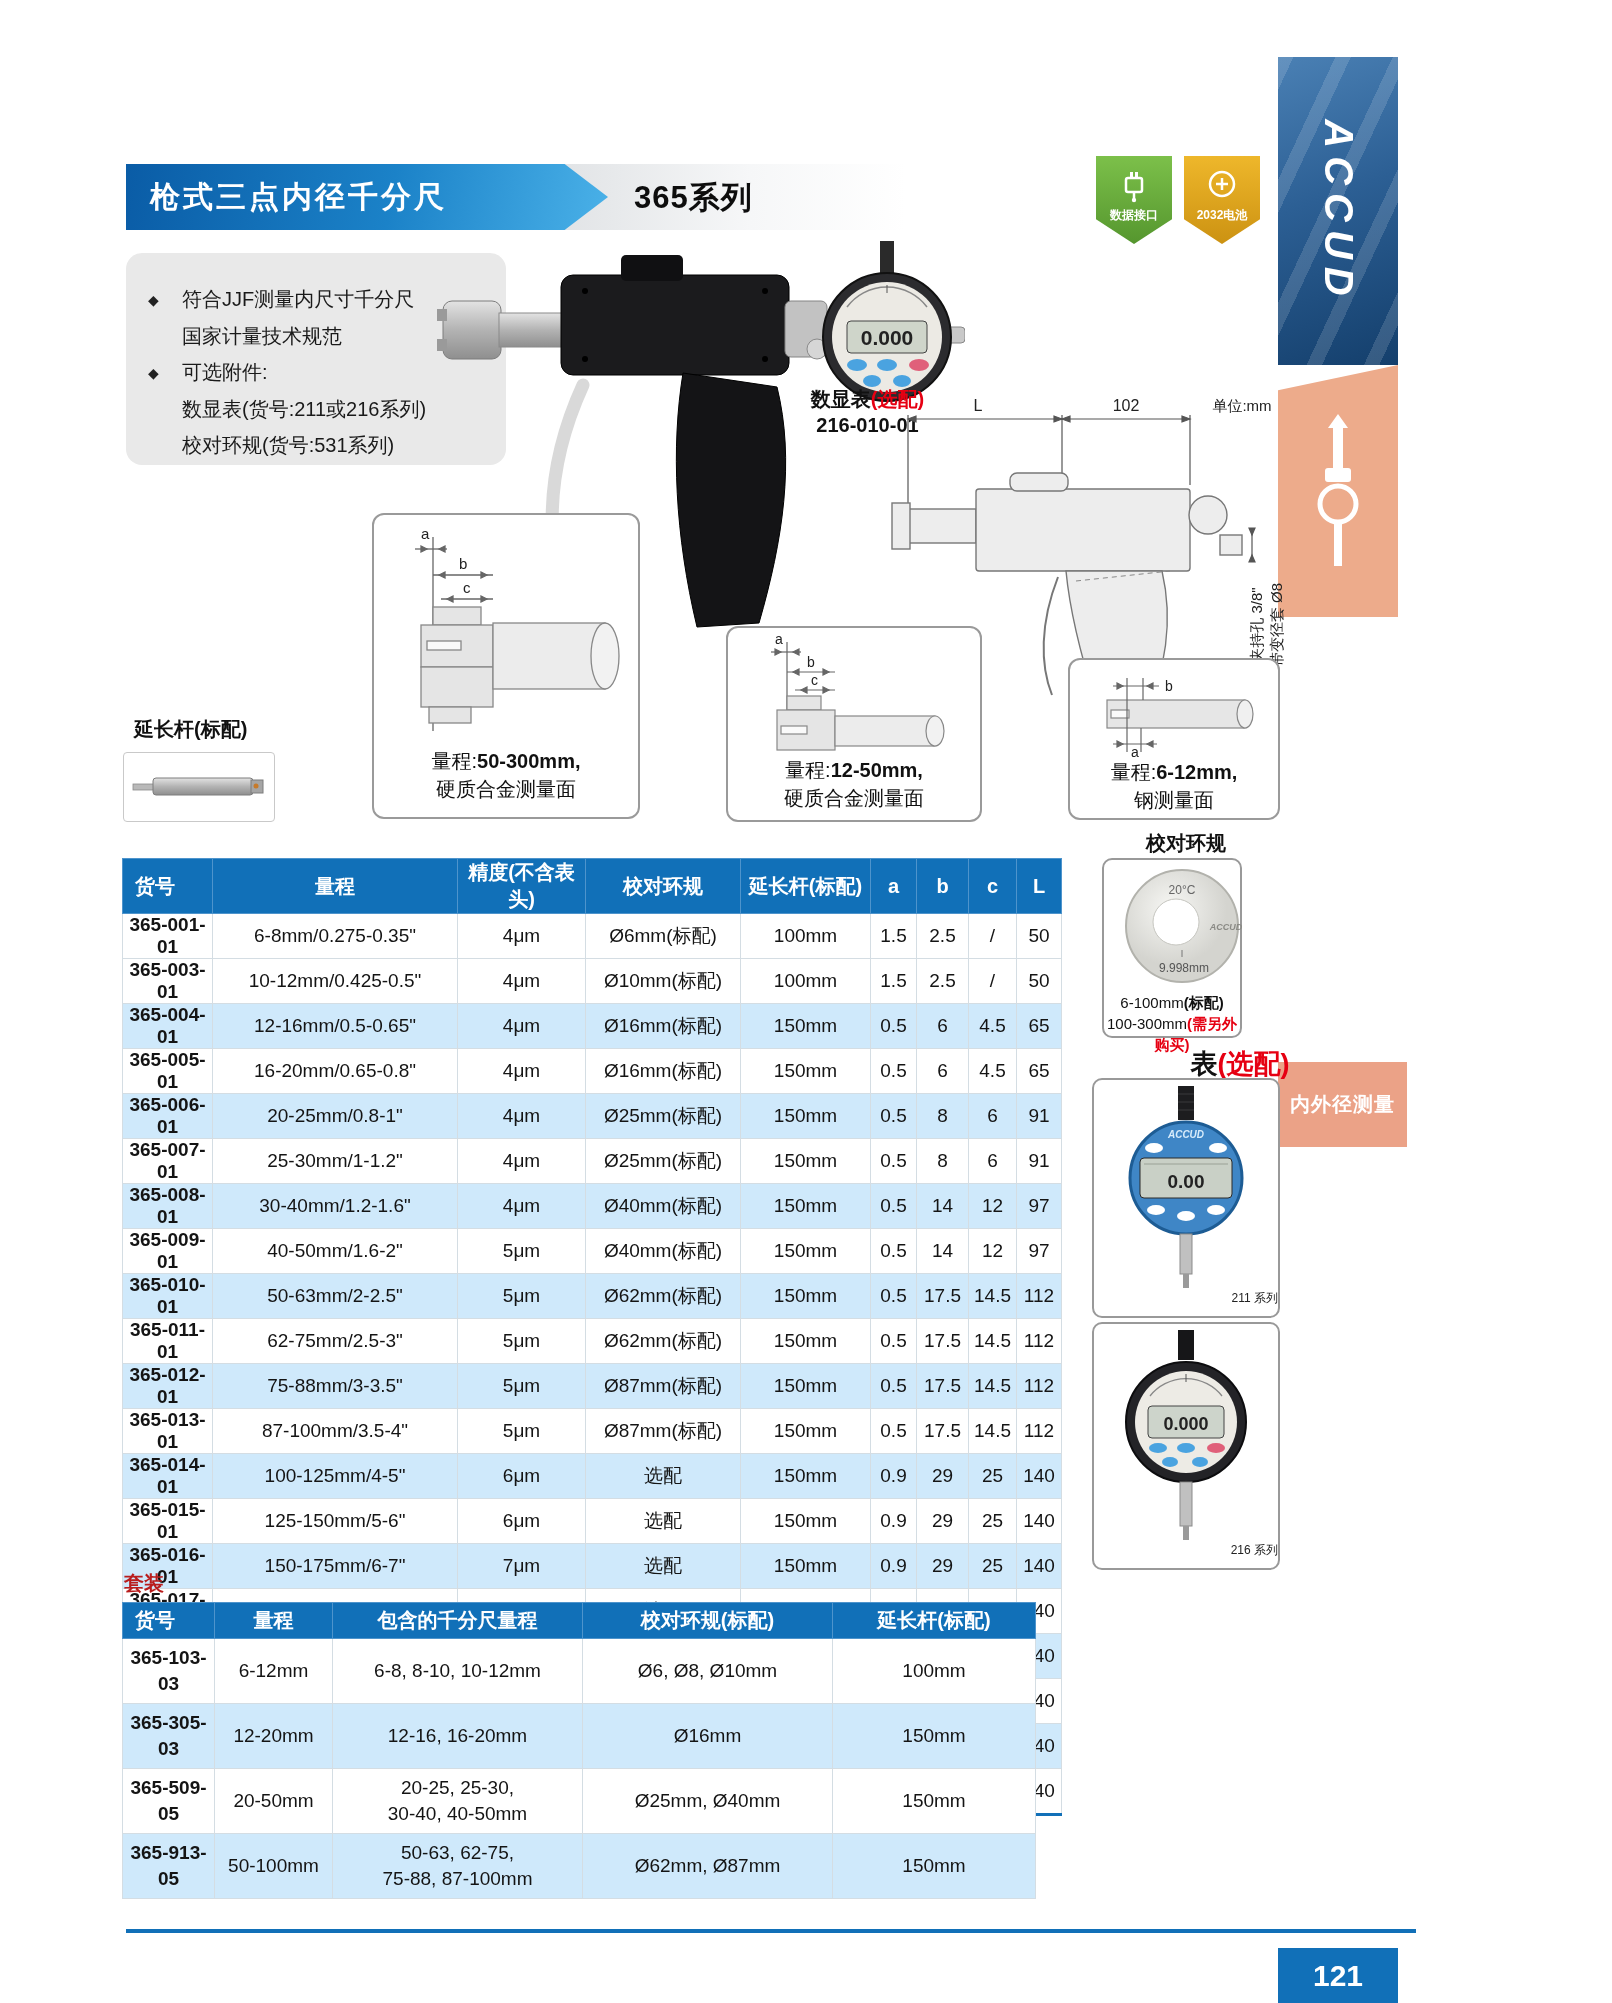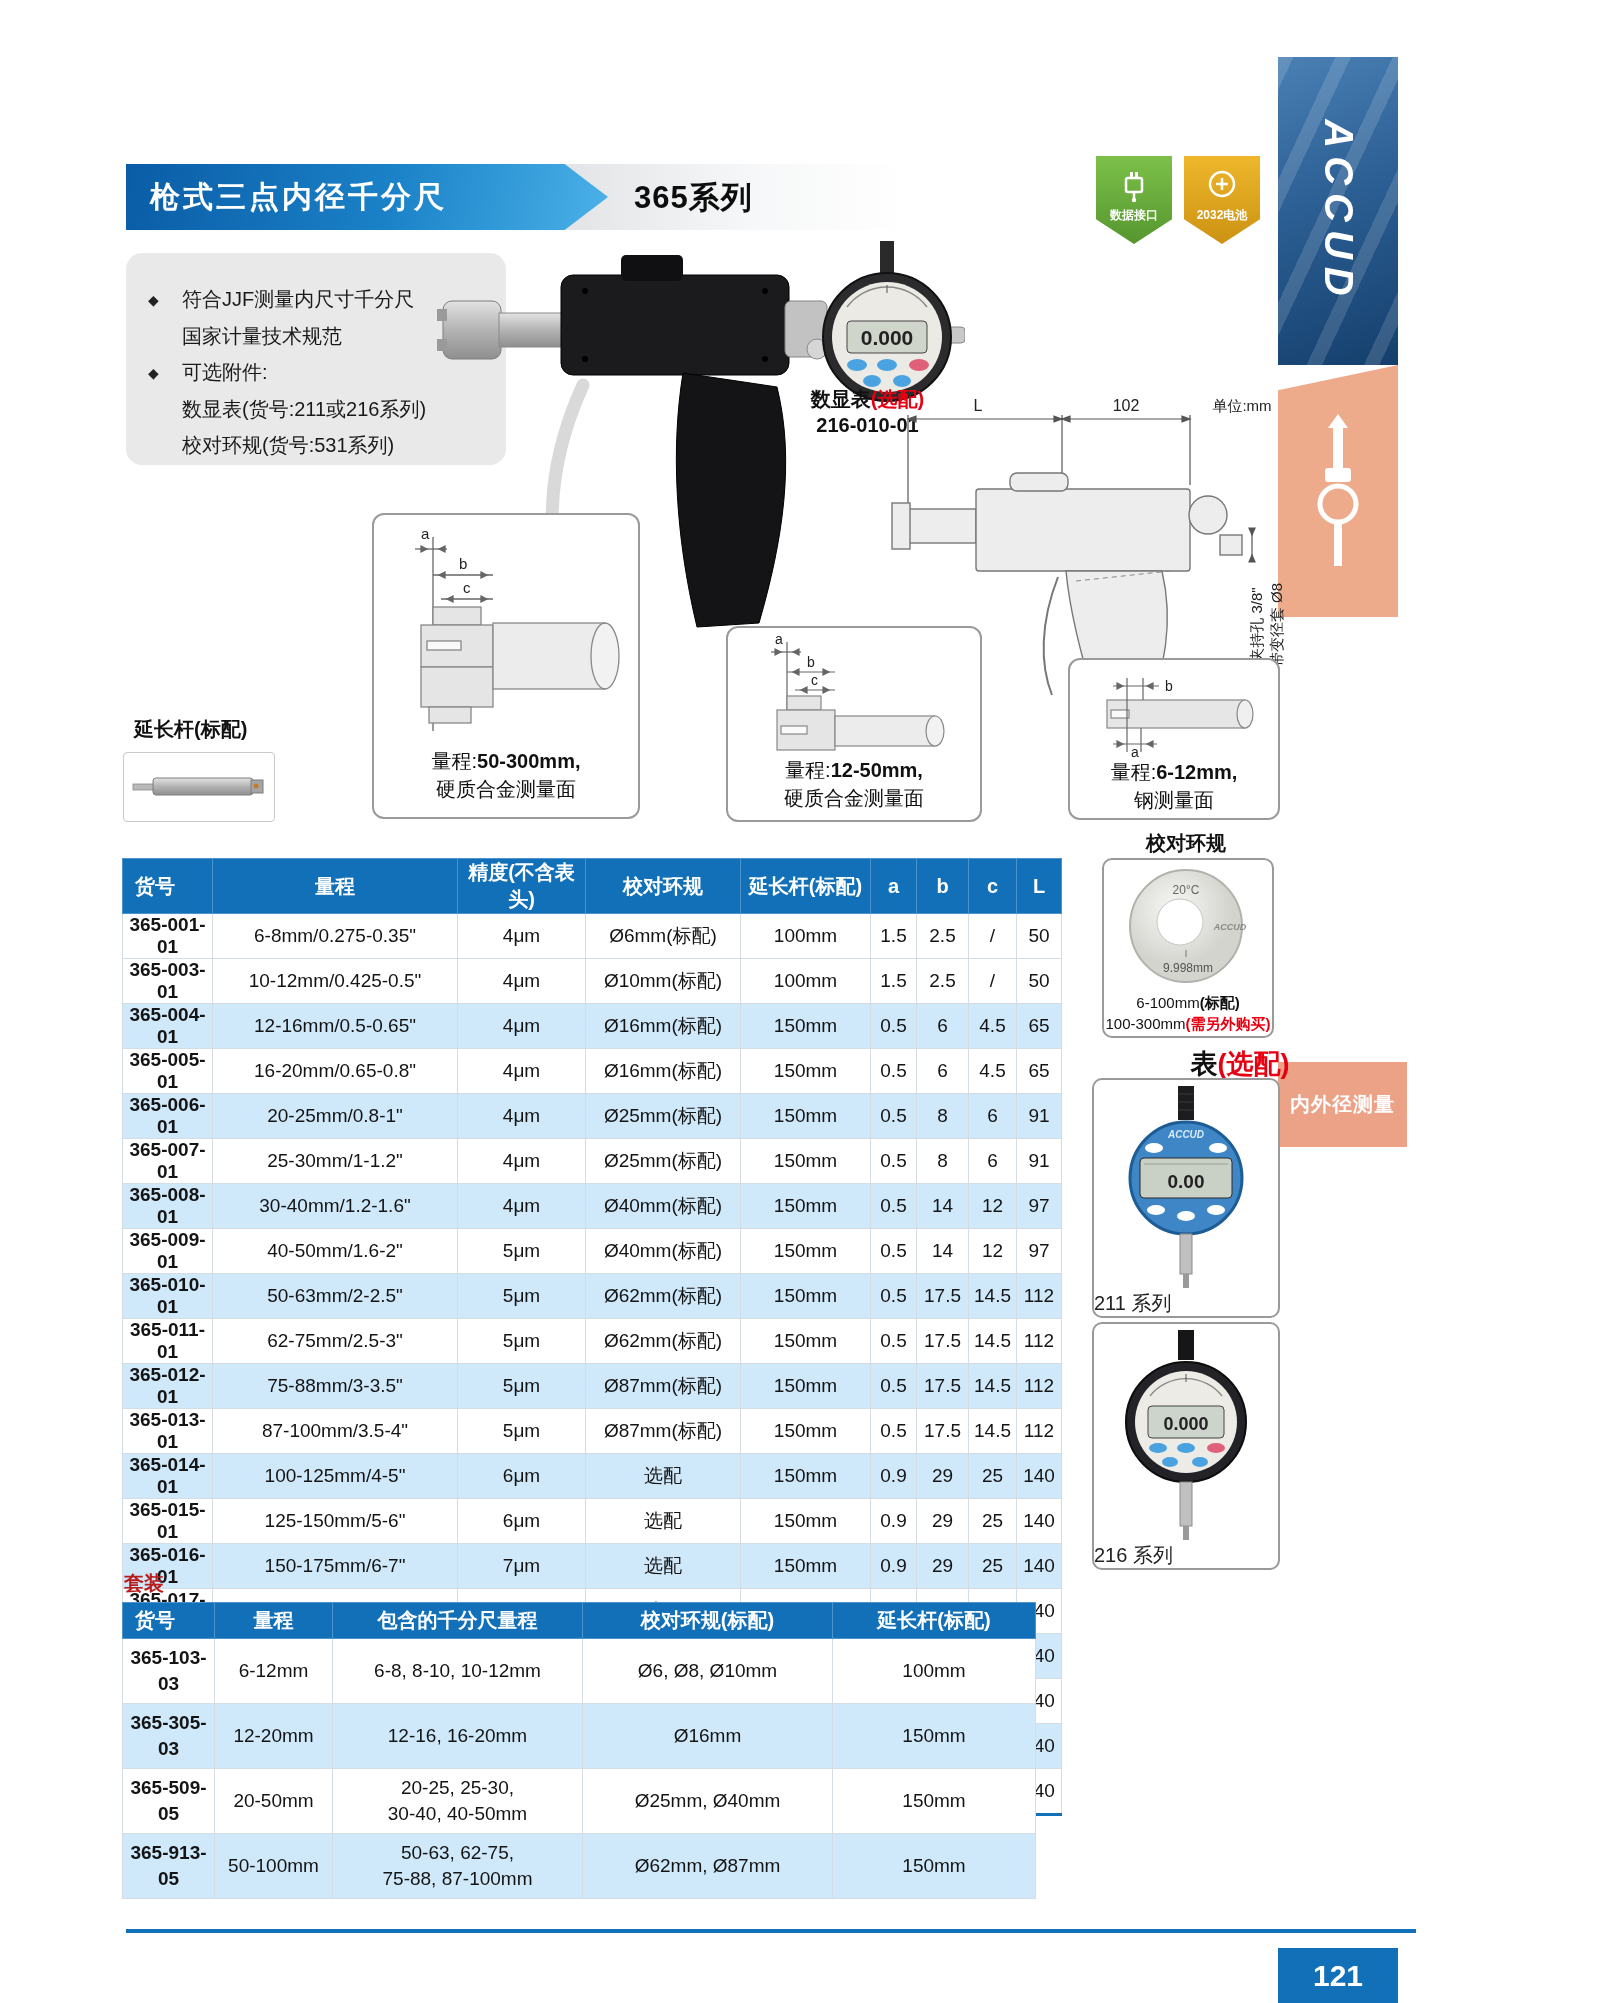--- a/index.html
+++ b/index.html
@@ -74,21 +74,21 @@
   .sets-label { left:124px; top:1570px; font-size:20px; font-weight:bold; color:#b91c1c; }
   .stable { left:122px; top:1602px; width:913px; }
   .stable th { background:#1170b8; color:#fff; font-size:20px; font-weight:bold; height:36px; border:1px solid #4e94cc; text-align:center; }
   .stable td { font-size:19px; text-align:center; border:1px solid #d4dde3; color:#141414; background:#fff;
     height:42px; white-space:pre-line; line-height:26px; padding:6px 2px; }
 
   
   .panel-heading { font-size:20px; font-weight:bold; color:#111; text-align:center; }
   .panel { background:#fff; border:2px solid #999; border-radius:10px; }
   .panel-sub { text-align:center; font-size:15px; color:#111; line-height:21px; }
-  .series-label { text-align:left; font-size:20px; color:#222; }
+  .series-label { text-align:right; font-size:12px; color:#222; }
 
   
   .foot-line { left:126px; top:1929px; width:1290px; height:4px; background:#1170b8; }
   .page-num { left:1278px; top:1948px; width:120px; height:55px; background:#1170b8;
     display:flex; align-items:center; justify-content:center; color:#fff; font-size:30px; font-weight:bold; }
 </style>
 </head>
 <body>
 
 <div class="page">
@@ -630,21 +630,21 @@
           <td>50-100mm</td>
           <td>50-63, 62-75,
 75-88, 87-100mm</td>
           <td>Ø62mm, Ø87mm</td>
           <td>150mm</td>
         </tr>
       </tbody>
   </table>
 
   <div class="abs panel-heading" style="left:1090px; top:830px; width:192px;">校对环规</div>
-  <div class="abs panel" style="left:1102px; top:858px; width:172px; height:180px; padding-top:4px;">
+  <div class="abs panel" style="left:1102px; top:858px; width:140px; height:180px; padding-top:4px;">
     <svg width="160" height="128" viewBox="0 0 160 128" style="display:block; margin:0 auto;">
       <defs>
         <radialGradient id="rg" cx="40%" cy="35%">
           <stop offset="0" stop-color="#f7f7f4"></stop>
             <stop offset="1" stop-color="#d4d4cf"></stop>
         </radialGradient>
       </defs>
       <circle cx="78" cy="62" r="56" fill="url(#rg)" stroke="#b2b2ac" stroke-width="2"></circle>
       <circle cx="72" cy="58" r="23" fill="#fff" stroke="#c6c6c0"></circle>
       <text x="78" y="30" text-anchor="middle" font-size="12" fill="#666">20°C</text>

